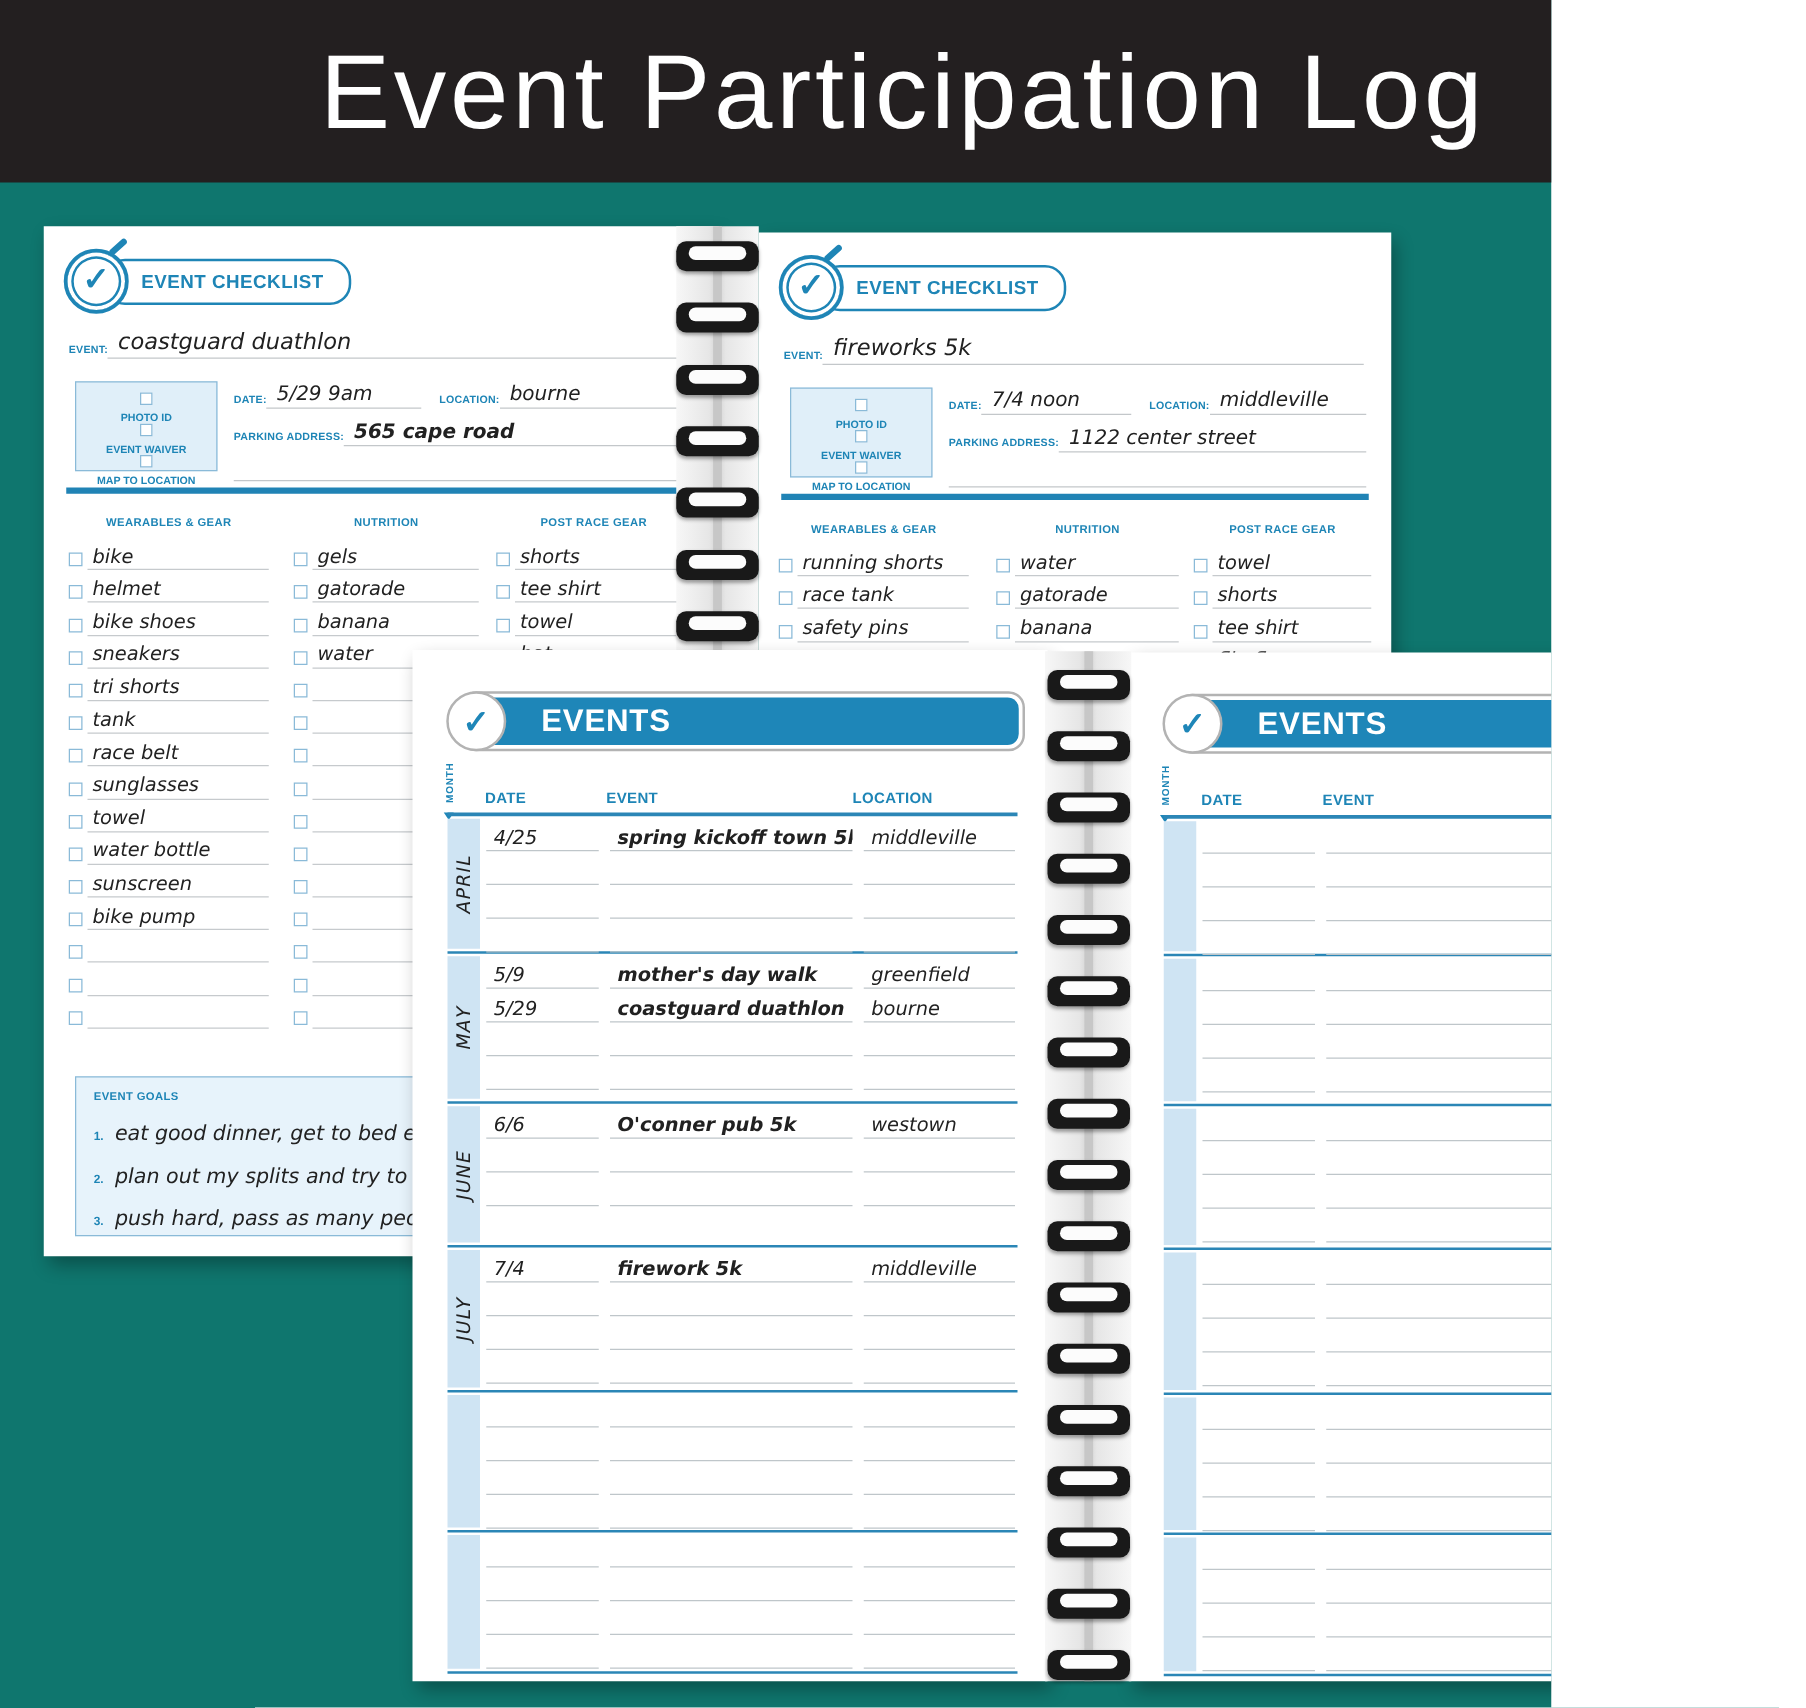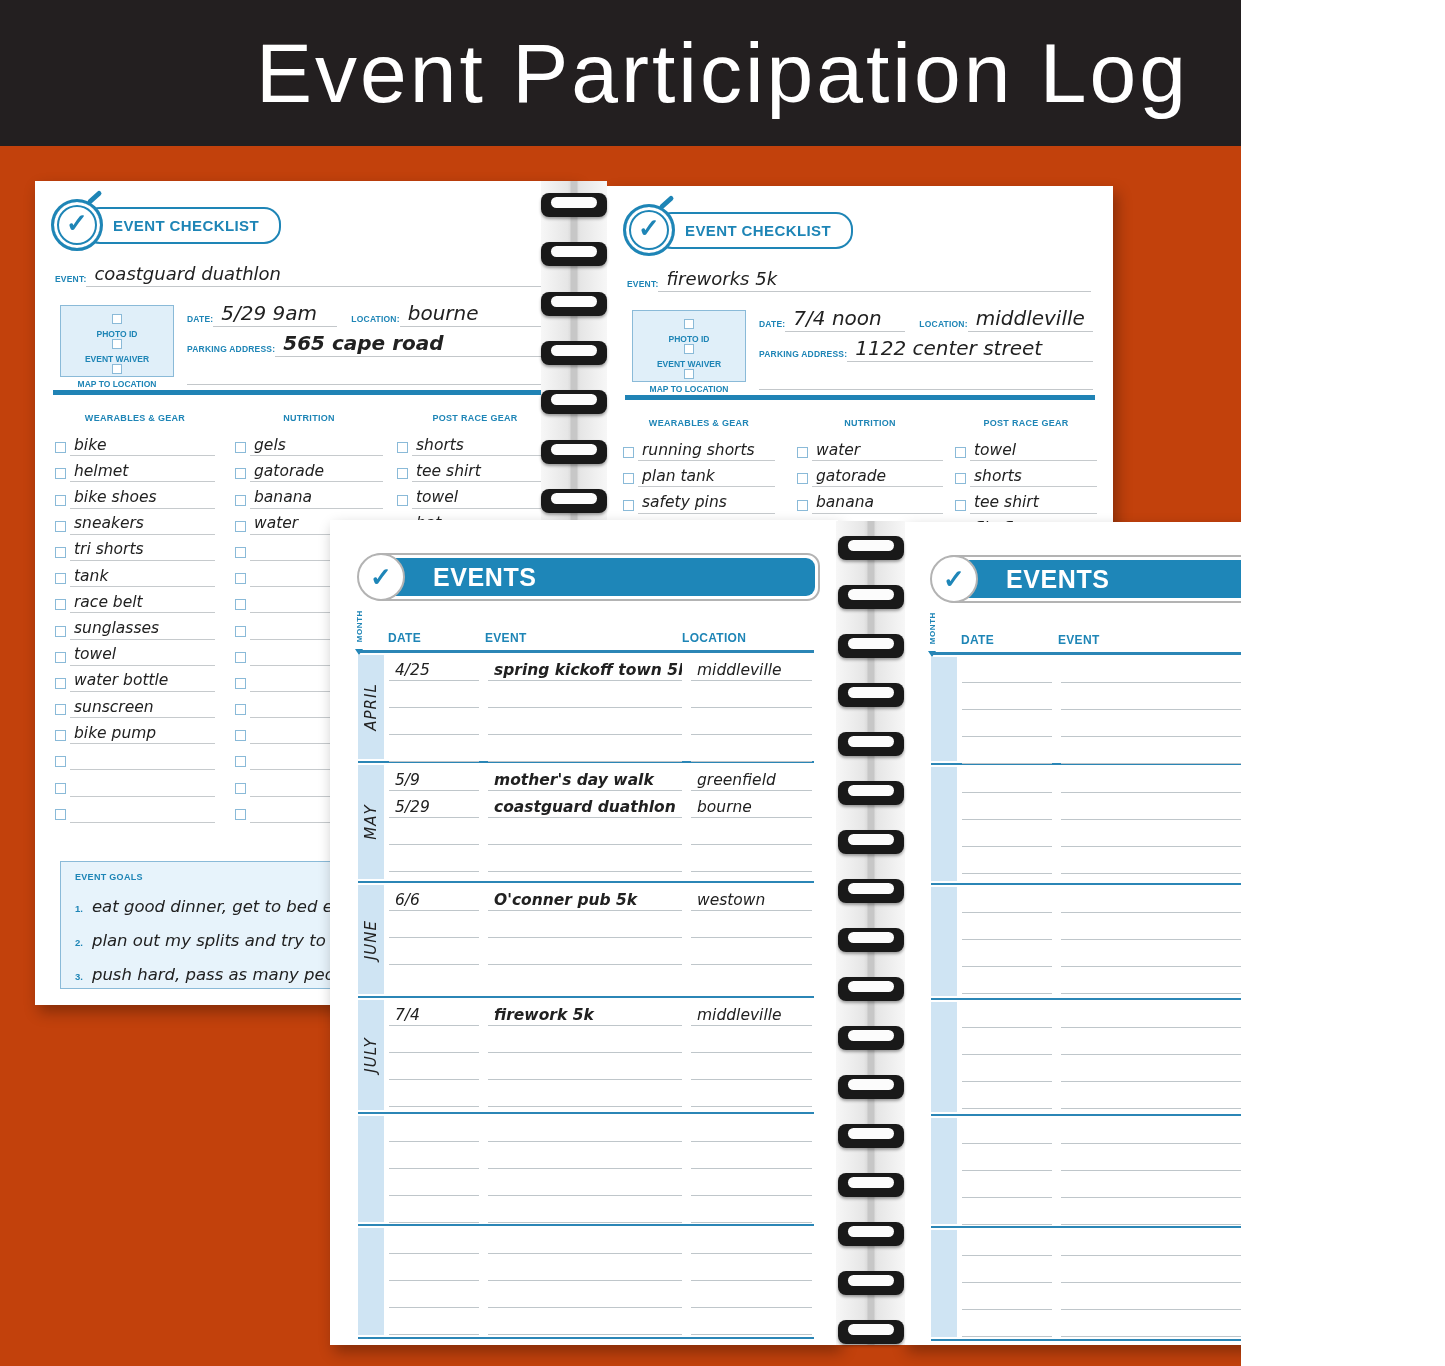--- a/index.html
+++ b/index.html
@@ -1,16 +1,16 @@
 <!DOCTYPE html>
 <html><head>
 <meta charset="utf-8">
 <style>
   html,body{margin:0;padding:0;background:#fff;}
-  .stage{position:relative;width:1241px;height:1366px;background:#c2410c;overflow:hidden;
+  .stage{position:relative;width:1241px;height:1366px;background:#0f766e;overflow:hidden;
          font-family:"Liberation Sans",sans-serif;}
   .abs{position:absolute;}
   
   .banner{position:absolute;left:0;top:0;width:1445px;height:146px;background:#231f20;
           display:flex;align-items:center;justify-content:center;z-index:1;}
   .banner-t{color:#fff;font-size:84px;font-weight:200;letter-spacing:3px;}
   
   .page{position:absolute;background:#fff;box-shadow:4px 7px 14px rgba(0,0,0,.32);overflow:hidden;}
   .page-tl{left:35px;top:181px;width:540px;height:824px;z-index:2;}
   .page-tr{left:607px;top:186px;width:506px;height:620px;z-index:2;}
@@ -33,21 +33,21 @@
       box-shadow:inset 0 0 0 3px #fff, inset 0 0 0 5px #1e85b6;display:flex;align-items:center;justify-content:center;
       position:relative;z-index:1;}
   .badge-circle .chk{color:#1e85b6;font-size:26px;font-weight:bold;line-height:1;transform:translateY(-2px);}
   .badge-circle::after{content:'';position:absolute;top:-7px;right:-3px;width:17px;height:5px;background:#1e85b6;
       border-radius:3px;transform:rotate(-42deg);}
   .badge-pill{border:2.5px solid #1e85b6;border-radius:17px;padding:8px 20px 8px 28px;margin-left:-20px;
       font-size:15px;letter-spacing:.4px;}
   
   .fld{display:flex;align-items:flex-end;height:26px;}
   .fld .lab{font-size:8.5px;padding-bottom:3px;letter-spacing:.2px;white-space:nowrap;}
-  .val{border-bottom:1.5px solid #c3c7ca;font-size:20px;line-height:1.05;padding:0 4px 2px 8px;white-space:nowrap;overflow:hidden;}
+  .val{border-bottom:1.5px solid #c3c7ca;font-size:16px;line-height:1.05;padding:0 4px 2px 8px;white-space:nowrap;overflow:hidden;}
   .evrow{height:32px;}
   .evrow .val{font-size:18px;}
   .docbox{position:absolute;left:25px;top:124px;width:114px;height:72px;background:#e0eff9;border:1.5px solid #8abad8;
       padding:8px 6px;display:flex;flex-direction:column;justify-content:space-between;box-sizing:border-box;}
   .drow{display:flex;align-items:center;gap:5px;flex-direction:column;}
   .dlab{font-size:8.5px;white-space:nowrap;}
   .cb{width:10px;height:10px;border:1.5px solid #8abad8;background:#fff;flex:none;box-sizing:border-box;}
   .blue-rule{position:absolute;height:4.5px;background:#2083b5;}
   
   .cl-col{position:absolute;top:232px;}
@@ -388,21 +388,21 @@
     <div class="blue-rule" style="left:18px;right:18px;top:209px;"></div>
     <div class="cl-col" style="left:16px;width:152px;">
       <div class="col-h blabel">WEARABLES &amp; GEAR</div>
       <div class="items">
           <div class="item">
             <span class="cb"></span>
             <span class="line hand">running shorts</span>
           </div>
           <div class="item">
             <span class="cb"></span>
-            <span class="line hand">plan tank</span>
+            <span class="line hand">race tank</span>
           </div>
           <div class="item">
             <span class="cb"></span>
             <span class="line hand">safety pins</span>
           </div>
           <div class="item">
             <span class="cb"></span>
             <span class="line hand"></span>
           </div>
           <div class="item">

